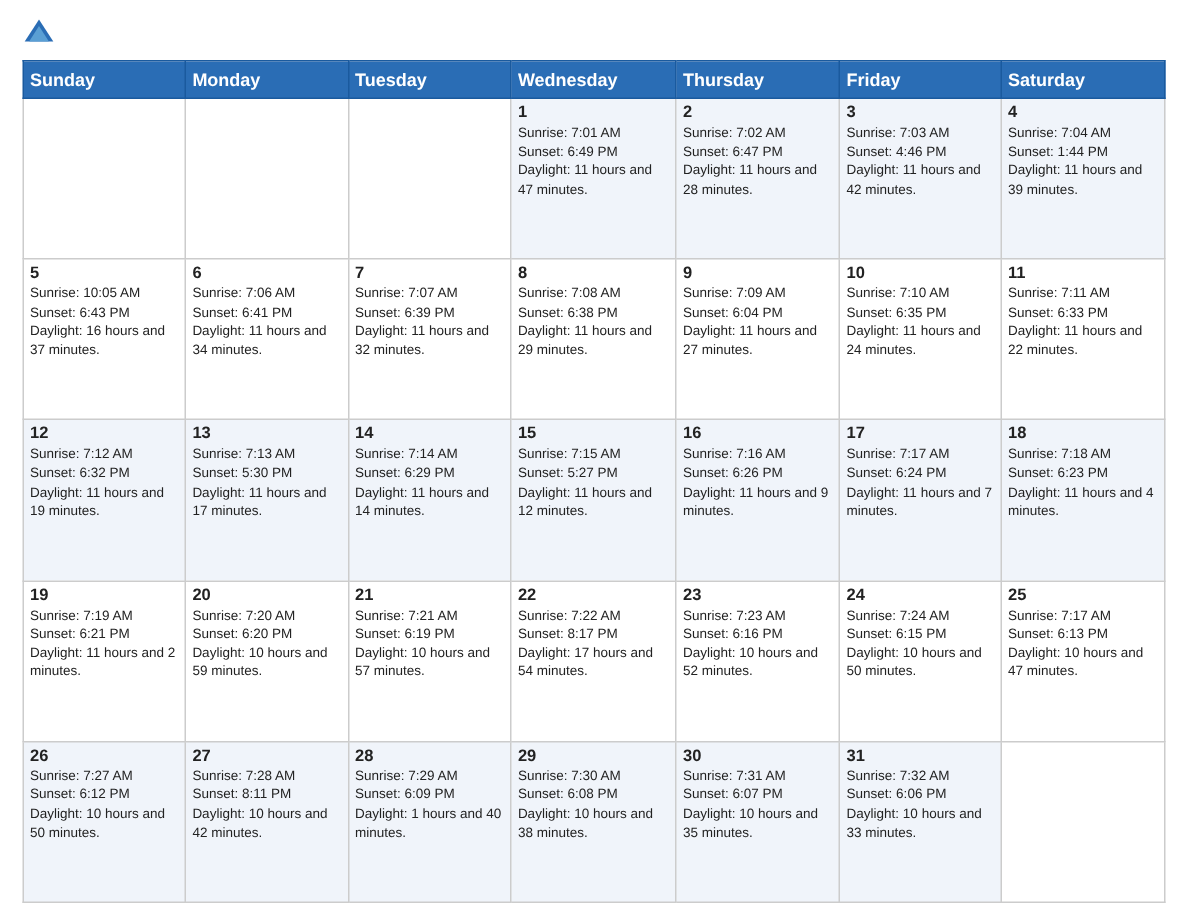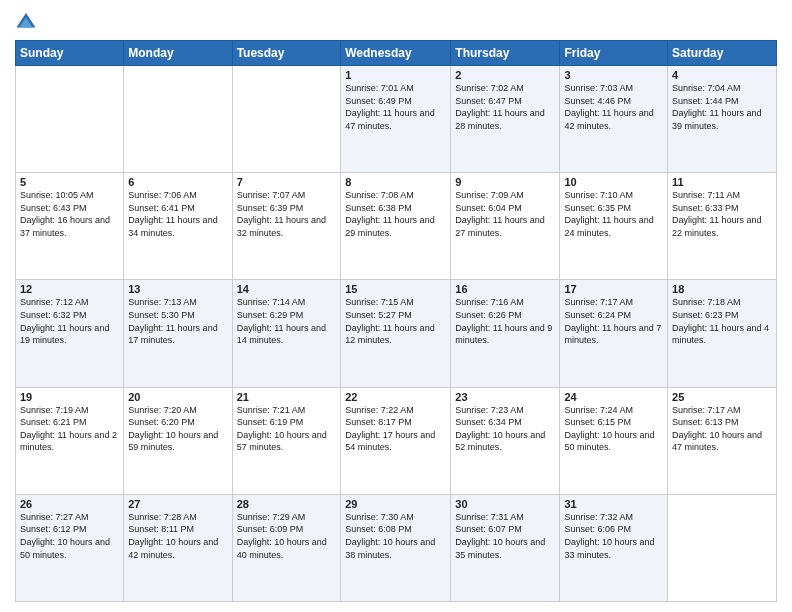--- a/index.html
+++ b/index.html
@@ -267,21 +267,21 @@
           </td>
           <td>
             <span class="day-number">22</span>
             <div class="day-info">Sunrise: 7:22 AM</div>
             <div class="day-info">Sunset: 8:17 PM</div>
             <div class="day-info">Daylight: 17 hours and 54 minutes.</div>
           </td>
           <td>
             <span class="day-number">23</span>
             <div class="day-info">Sunrise: 7:23 AM</div>
-            <div class="day-info">Sunset: 6:34 PM</div>
+            <div class="day-info">Sunset: 6:16 PM</div>
             <div class="day-info">Daylight: 10 hours and 52 minutes.</div>
           </td>
           <td>
             <span class="day-number">24</span>
             <div class="day-info">Sunrise: 7:24 AM</div>
             <div class="day-info">Sunset: 6:15 PM</div>
             <div class="day-info">Daylight: 10 hours and 50 minutes.</div>
           </td>
           <td>
             <span class="day-number">25</span>
@@ -300,21 +300,21 @@
           <td>
             <span class="day-number">27</span>
             <div class="day-info">Sunrise: 7:28 AM</div>
             <div class="day-info">Sunset: 8:11 PM</div>
             <div class="day-info">Daylight: 10 hours and 42 minutes.</div>
           </td>
           <td>
             <span class="day-number">28</span>
             <div class="day-info">Sunrise: 7:29 AM</div>
             <div class="day-info">Sunset: 6:09 PM</div>
-            <div class="day-info">Daylight: 10 hours and 40 minutes.</div>
+            <div class="day-info">Daylight: 1 hours and 40 minutes.</div>
           </td>
           <td>
             <span class="day-number">29</span>
             <div class="day-info">Sunrise: 7:30 AM</div>
             <div class="day-info">Sunset: 6:08 PM</div>
             <div class="day-info">Daylight: 10 hours and 38 minutes.</div>
           </td>
           <td>
             <span class="day-number">30</span>
             <div class="day-info">Sunrise: 7:31 AM</div>

